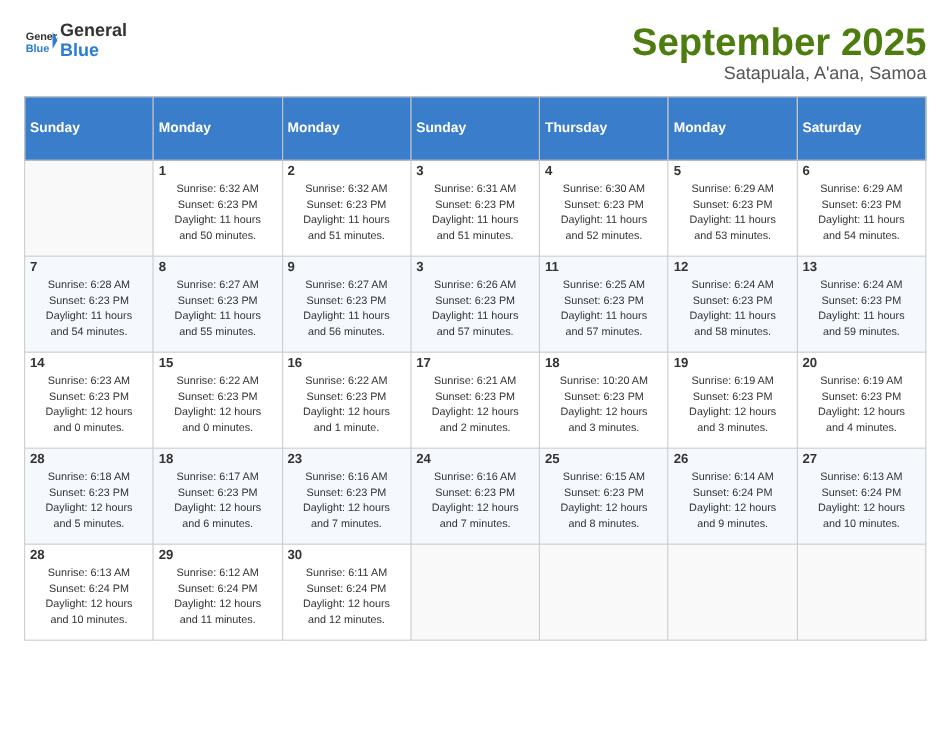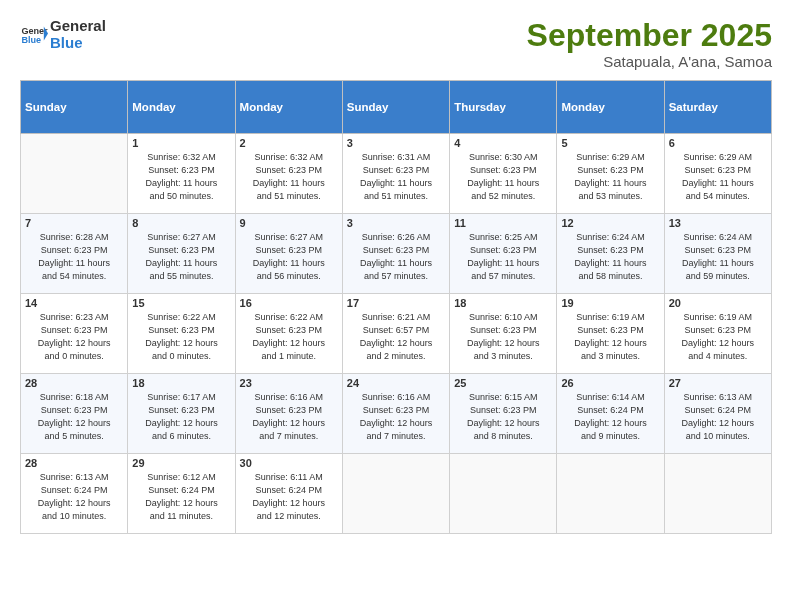--- a/index.html
+++ b/index.html
@@ -237,27 +237,27 @@
           <td>
             <span class="day-num">16</span>
             <div class="cell-content" style="white-space: pre-line;">Sunrise: 6:22 AM
 Sunset: 6:23 PM
 Daylight: 12 hours
 and 1 minute.</div>
           </td>
           <td>
             <span class="day-num">17</span>
             <div class="cell-content" style="white-space: pre-line;">Sunrise: 6:21 AM
-Sunset: 6:57 PM
+Sunset: 6:23 PM
 Daylight: 12 hours
 and 2 minutes.</div>
           </td>
           <td>
             <span class="day-num">18</span>
-            <div class="cell-content" style="white-space: pre-line;">Sunrise: 6:10 AM
+            <div class="cell-content" style="white-space: pre-line;">Sunrise: 10:20 AM
 Sunset: 6:23 PM
 Daylight: 12 hours
 and 3 minutes.</div>
           </td>
           <td>
             <span class="day-num">19</span>
             <div class="cell-content" style="white-space: pre-line;">Sunrise: 6:19 AM
 Sunset: 6:23 PM
 Daylight: 12 hours
 and 3 minutes.</div>

